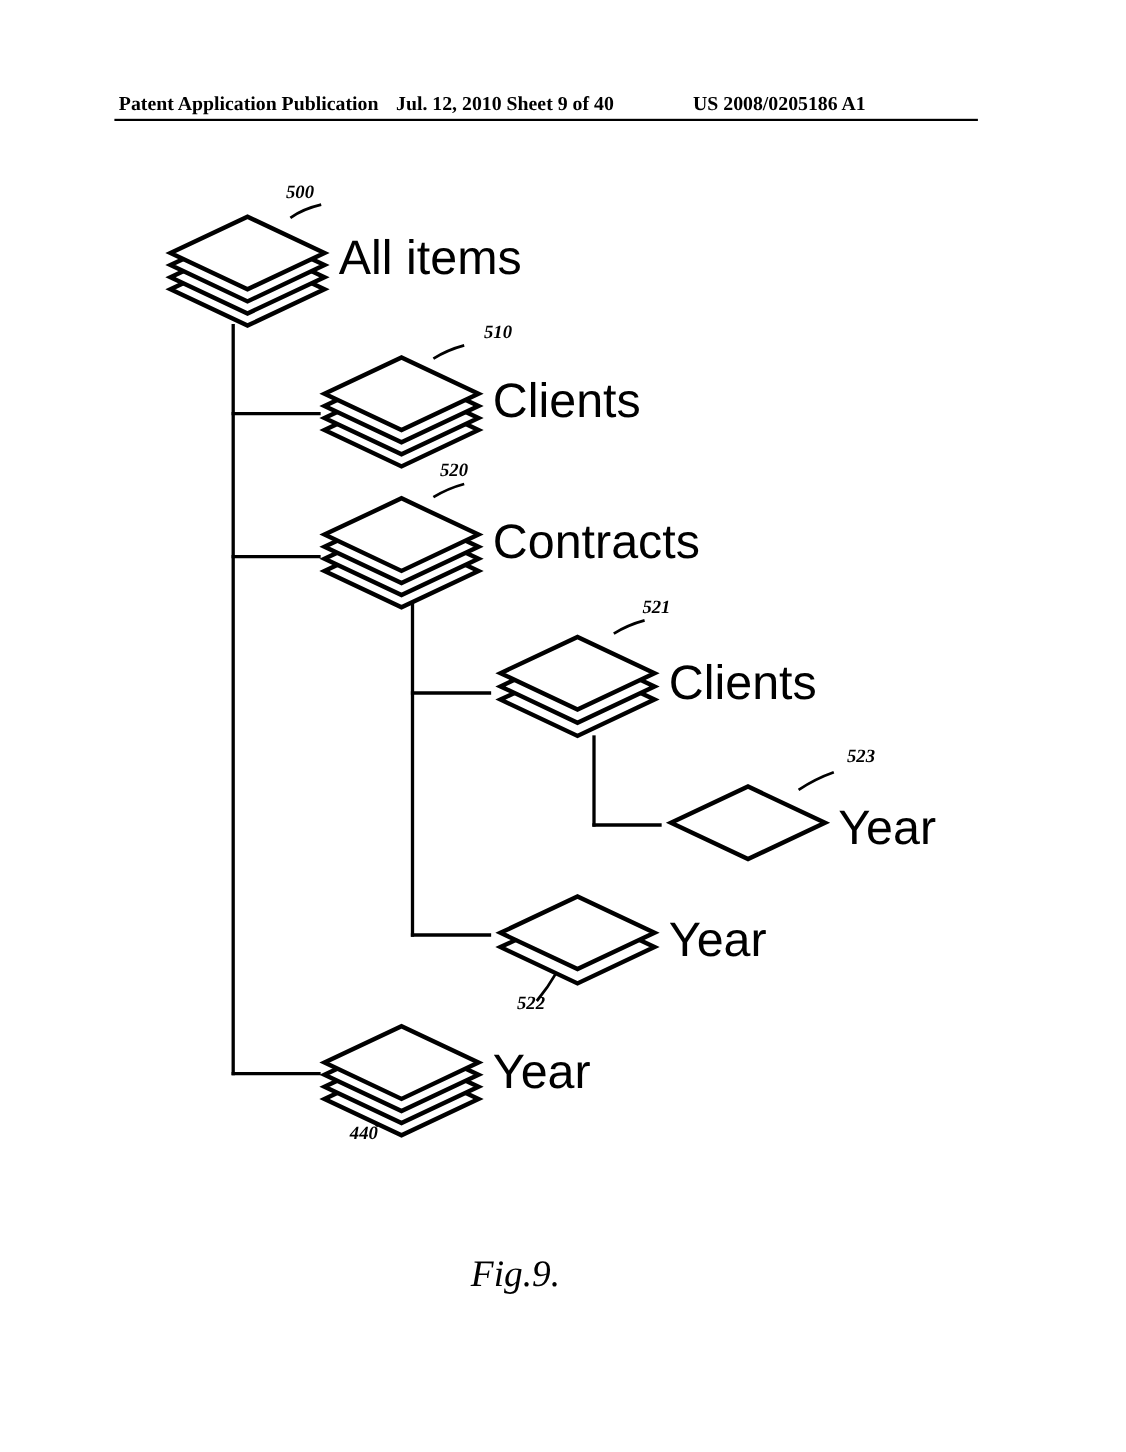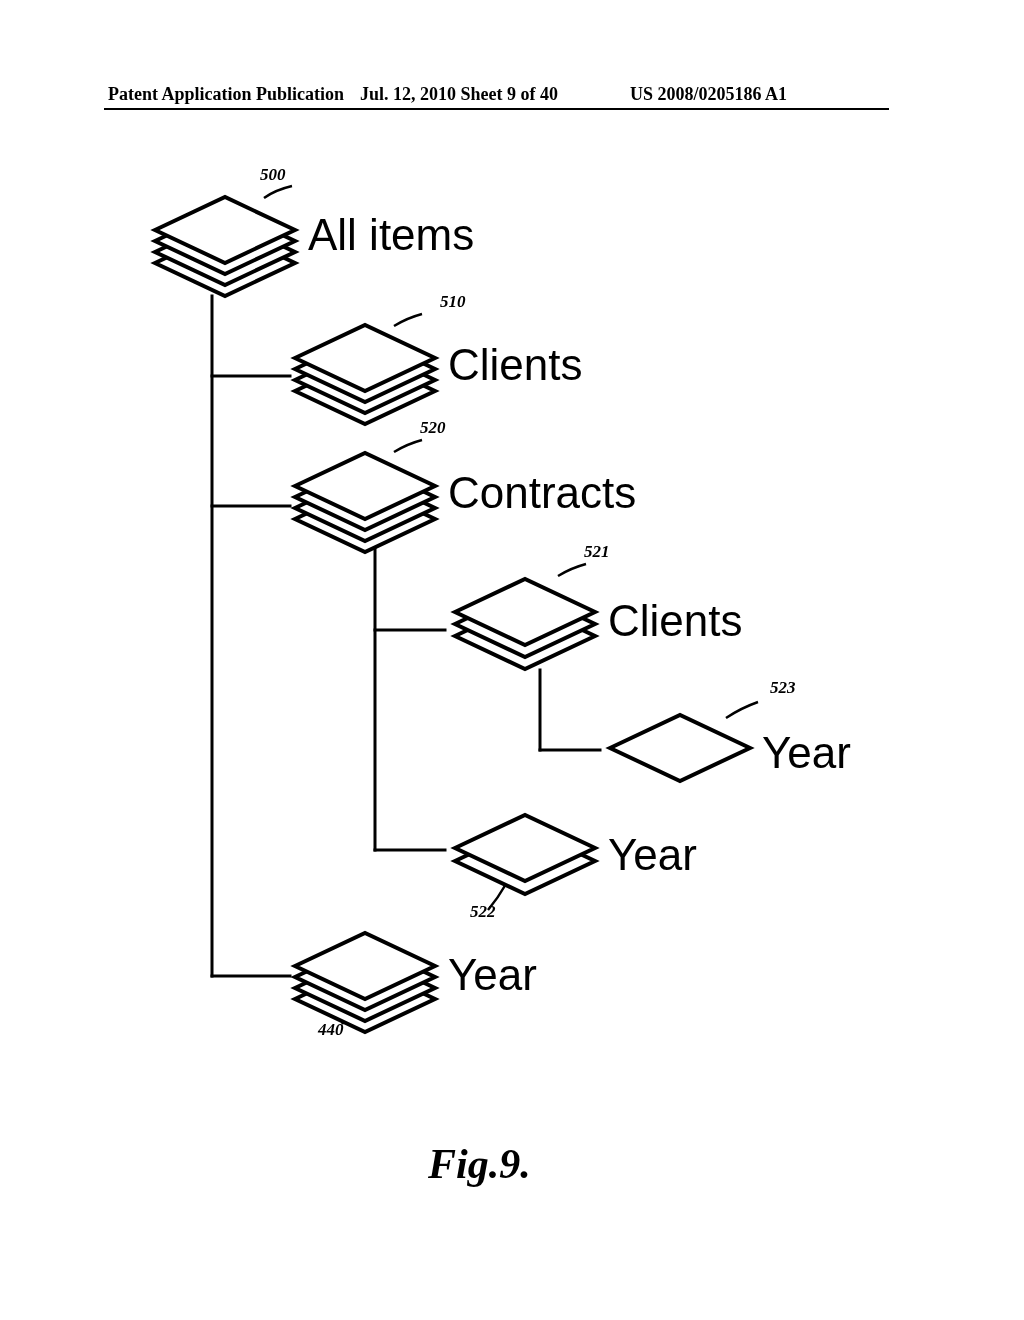--- a/index.html
+++ b/index.html
@@ -54,22 +54,22 @@
     position: absolute;
     font-family: "Times New Roman", serif;
     font-style: italic;
     font-weight: bold;
     font-size: 17px;
   }
   .figure-label {
     position: absolute;
     font-family: "Times New Roman", serif;
     font-style: italic;
-    font-weight: bold;
-    font-size: 42px;
+    font-weight: normal;
+    font-size: 34px;
   }
 </style>
 </head>
 <body>
 
 <div class="header">
   <span class="header-left">Patent Application Publication</span>
   <span class="header-mid">Jul. 12, 2010  Sheet 9 of 40</span>
   <span class="header-right">US 2008/0205186 A1</span>
 </div>
@@ -197,19 +197,19 @@
 <div class="node-label" style="left:308px; top:210px;">All items</div>
 <div class="node-label" style="left:448px; top:340px;">Clients</div>
 <div class="node-label" style="left:448px; top:468px;">Contracts</div>
 <div class="node-label" style="left:608px; top:596px;">Clients</div>
 <div class="node-label" style="left:762px; top:728px;">Year</div>
 <div class="node-label" style="left:608px; top:830px;">Year</div>
 <div class="node-label" style="left:448px; top:950px;">Year</div>
 
 <div class="ref-label" style="left:260px; top:165px;">500</div>
 <div class="ref-label" style="left:420px; top:292px;margin-left:20px;">510</div>
-<div class="ref-label" style="left:420px; top:418px;">520</div>
+<div class="ref-label" style="left:400px; top:418px;">520</div>
 <div class="ref-label" style="left:584px; top:542px;">521</div>
 <div class="ref-label" style="left:758px; top:678px;margin-left:12px;">523</div>
 <div class="ref-label" style="left:470px; top:902px;">522</div>
 <div class="ref-label" style="left:318px; top:1020px;">440</div>
 
 <div class="figure-label" style="left:428px; top:1140px;">Fig.9.</div>
 
 </body></html>

